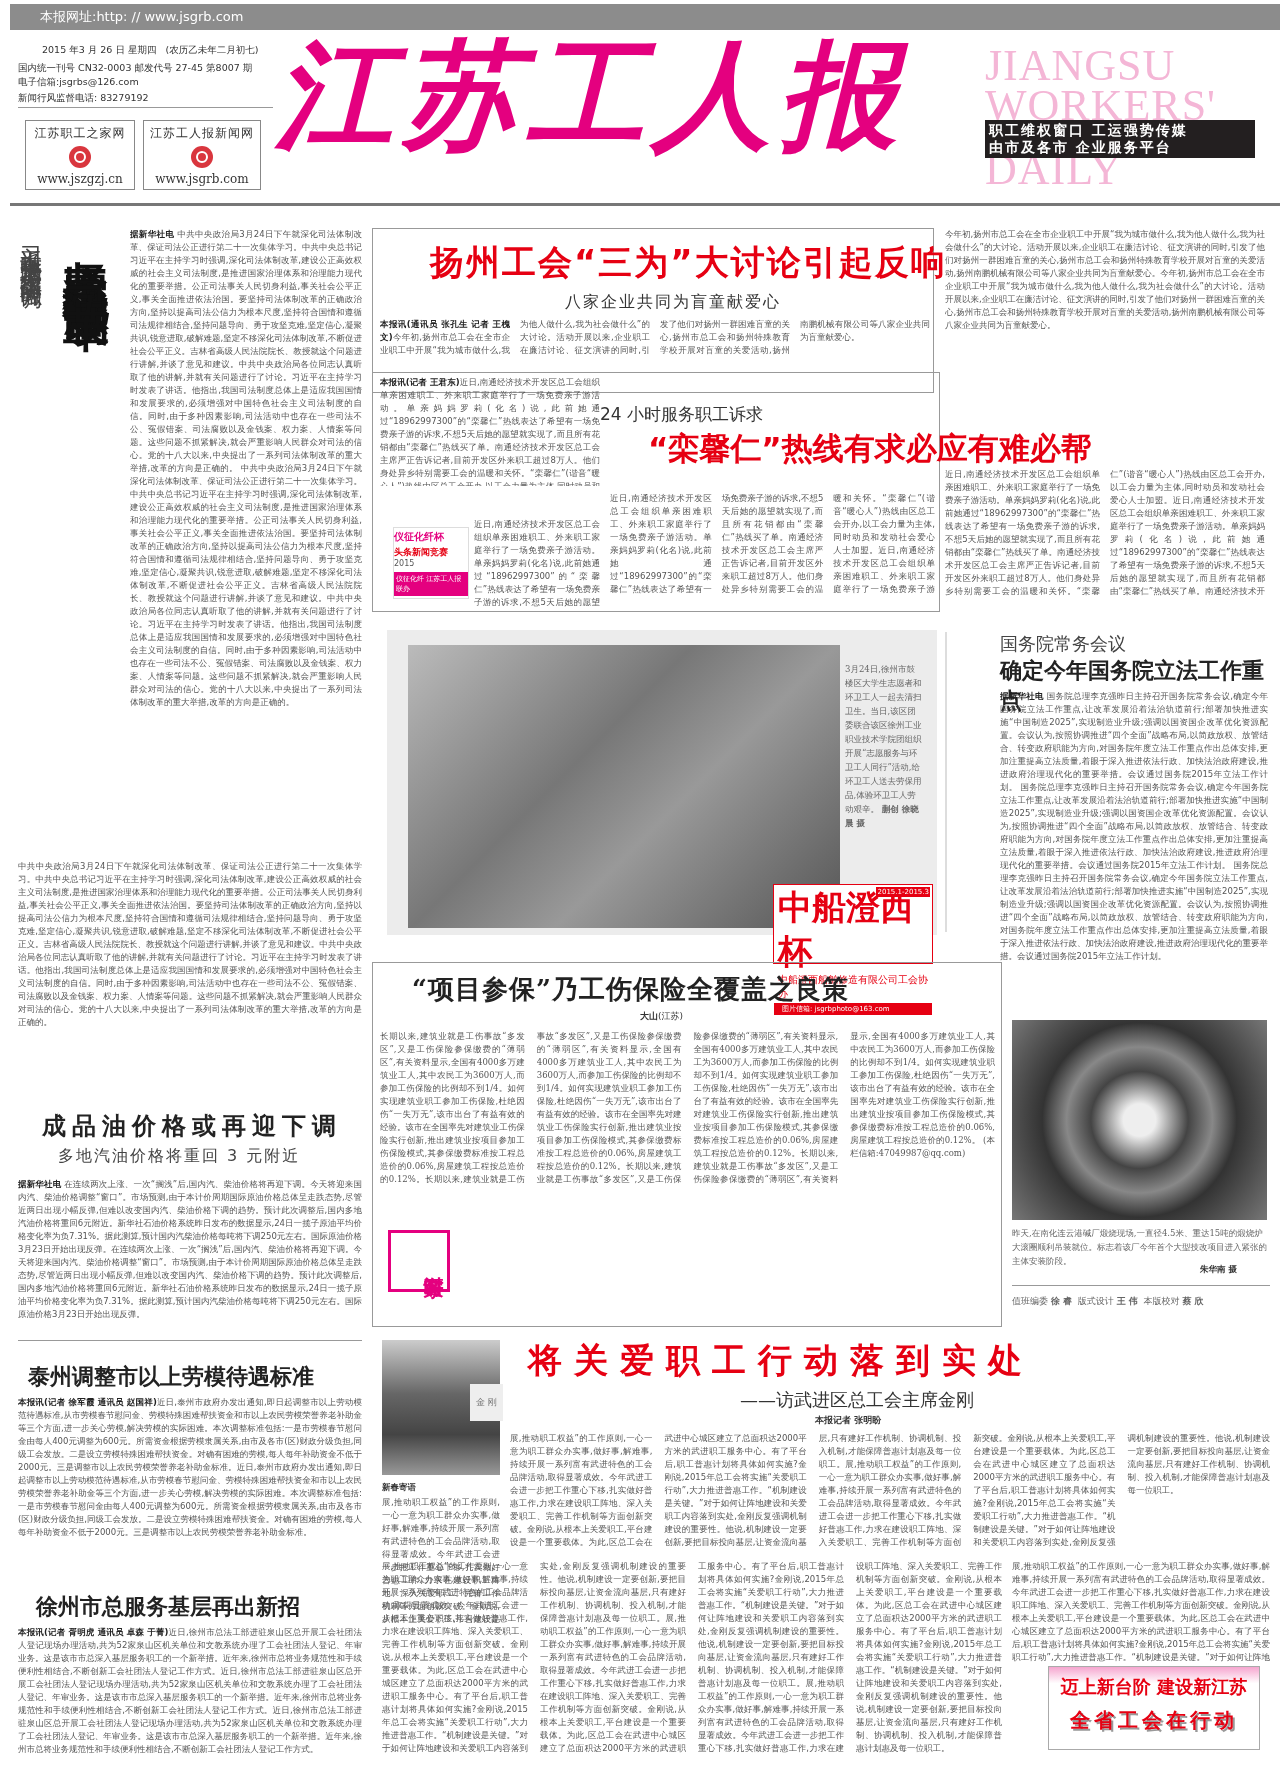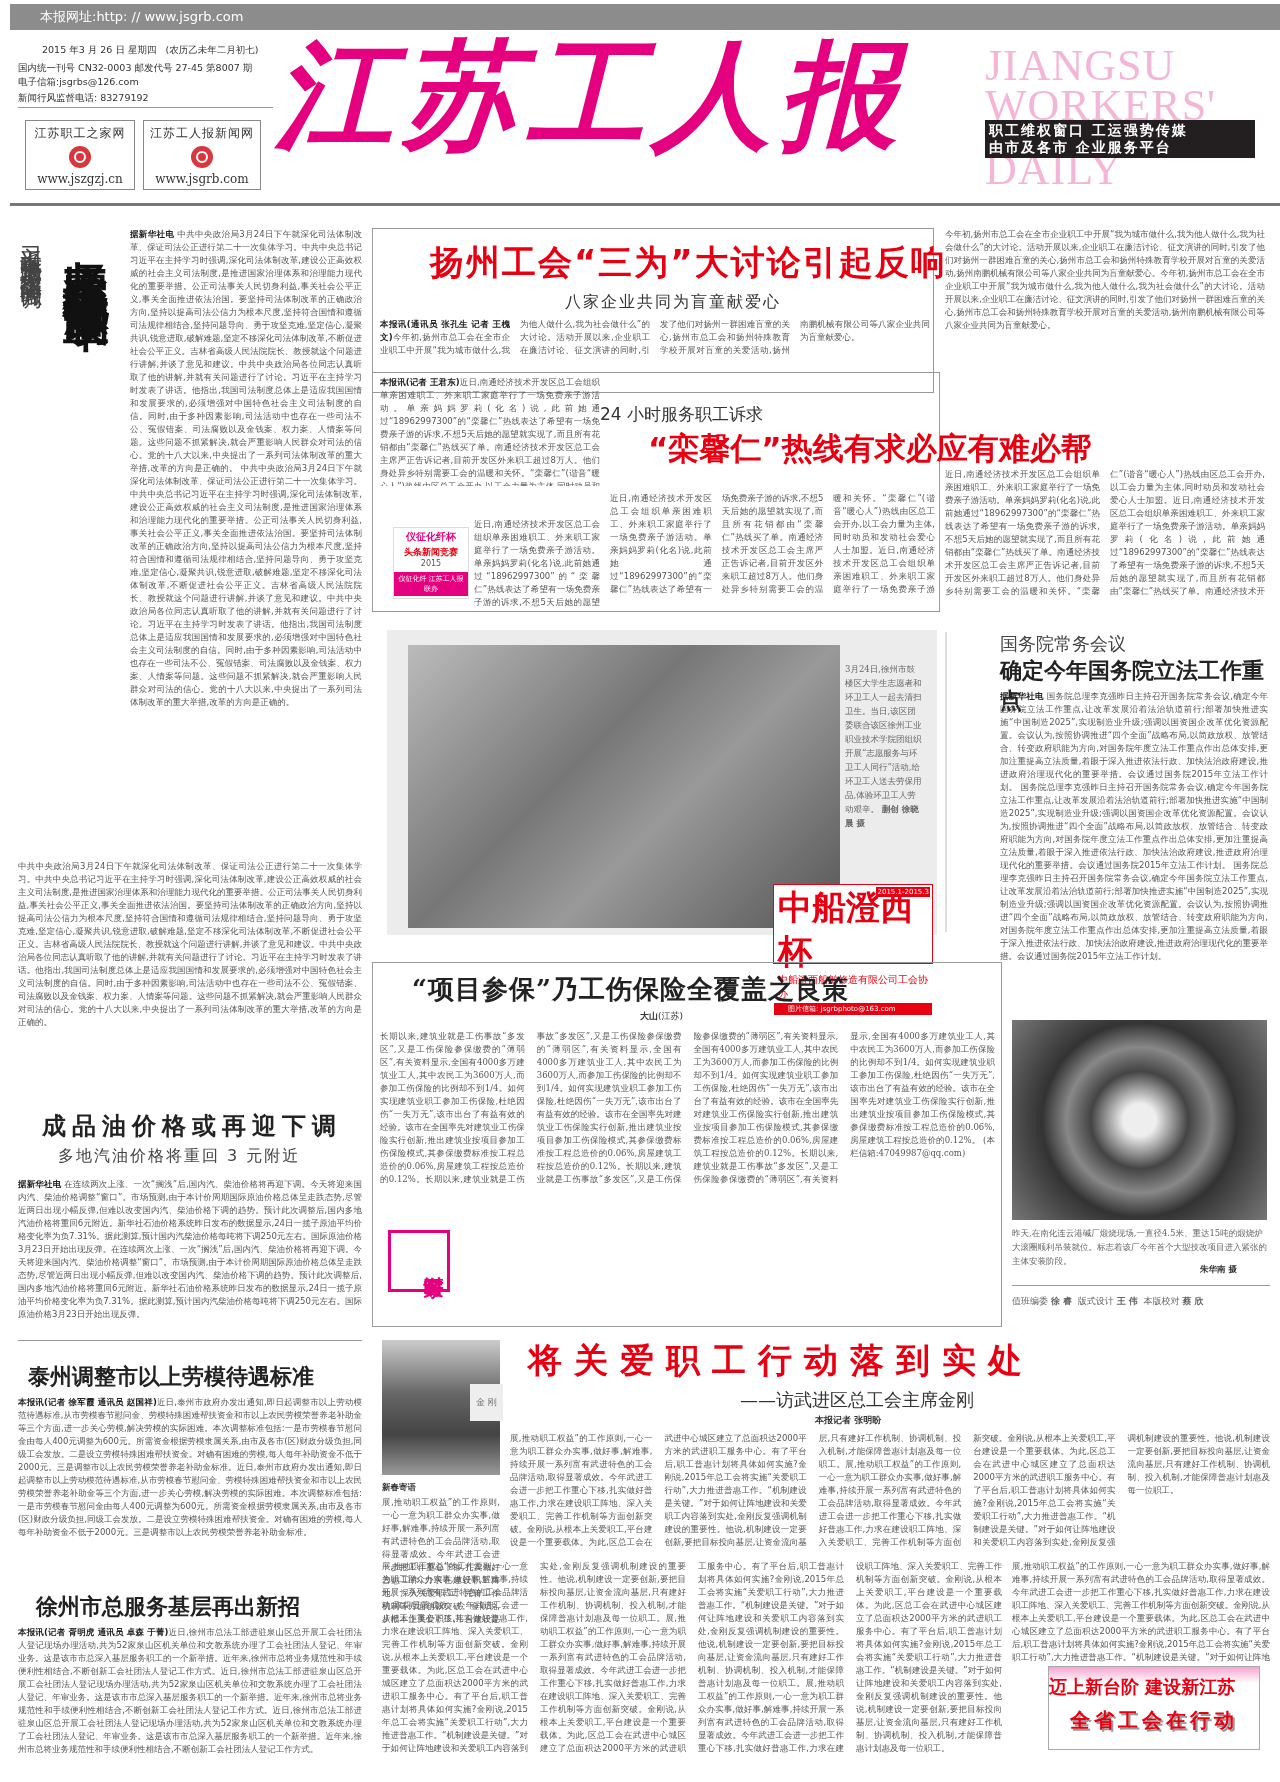--- a/index.html
+++ b/index.html
@@ -67,38 +67,38 @@
 <div class="abs boxed" style="left:372px;top:228px;width:562px;height:165px"></div>
 <div class="abs redhead" style="left:430px;top:240px;font-size:34px;letter-spacing:2px">扬州工会“三为”大讨论引起反响</div>
 <div class="abs" style="left:565px;top:292px;font-size:16px;color:#333;letter-spacing:2px">八家企业共同为盲童献爱心</div>
 <div class="abs txt" style="left:380px;top:318px;width:550px;height:72px;column-count:4;column-gap:10px"><b>本报讯(通讯员 张孔生 记者 王槐文)</b><span>今年初,扬州市总工会在全市企业职工中开展“我为城市做什么,我为他人做什么,我为社会做什么”的大讨论。活动开展以来,企业职工在廉洁讨论、征文演讲的同时,引发了他们对扬州一群困难盲童的关心,扬州市总工会和扬州特殊教育学校开展对盲童的关爱活动,扬州南鹏机械有限公司等八家企业共同为盲童献爱心。</span></div>
 <div class="abs txt" style="left:945px;top:228px;width:320px;height:165px"><span>今年初,扬州市总工会在全市企业职工中开展“我为城市做什么,我为他人做什么,我为社会做什么”的大讨论。活动开展以来,企业职工在廉洁讨论、征文演讲的同时,引发了他们对扬州一群困难盲童的关心,扬州市总工会和扬州特殊教育学校开展对盲童的关爱活动,扬州南鹏机械有限公司等八家企业共同为盲童献爱心。</span><span>今年初,扬州市总工会在全市企业职工中开展“我为城市做什么,我为他人做什么,我为社会做什么”的大讨论。活动开展以来,企业职工在廉洁讨论、征文演讲的同时,引发了他们对扬州一群困难盲童的关心,扬州市总工会和扬州特殊教育学校开展对盲童的关爱活动,扬州南鹏机械有限公司等八家企业共同为盲童献爱心。</span></div>
 
 <div class="abs boxed" style="left:372px;top:372px;width:568px;height:240px"></div>
 <div class="abs txt" style="left:380px;top:376px;width:220px;height:110px"><b>本报讯(记者 王君东)</b><span>近日,南通经济技术开发区总工会组织单亲困难职工、外来职工家庭举行了一场免费亲子游活动。单亲妈妈罗莉(化名)说,此前她通过“18962997300”的“栾馨仁”热线表达了希望有一场免费亲子游的诉求,不想5天后她的愿望就实现了,而且所有花销都由“栾馨仁”热线买了单。南通经济技术开发区总工会主席严正告诉记者,目前开发区外来职工超过8万人。他们身处异乡特别需要工会的温暖和关怀。“栾馨仁”(谐音“暖心人”)热线由区总工会开办,以工会力量为主体,同时动员和发动社会爱心人士加盟。</span></div>
 <div class="abs" style="left:600px;top:403px;font-size:17px;color:#333">24 小时服务职工诉求</div>
 <div class="abs redhead" style="left:648px;top:428px;font-size:31px">“栾馨仁”热线有求必应有难必帮</div>
-<div class="abs" style="left:393px;top:527px;width:76px;height:72px;border:1px solid #ddd;text-align:center">
+<div class="abs" style="left:393px;top:527px;width:76px;height:72px;border:1px solid #ddd;">
   <div style="color:#e4007f;font-weight:bold;font-size:10px;margin-top:2px">仪征化纤杯</div>
   <div style="color:#e60012;font-weight:bold;font-size:9px;margin-top:2px">头条新闻竞赛</div>
   <div style="font-size:8px;color:#555">2015</div>
   <div style="background:#e4007f;color:#fff;font-size:7px;margin-top:4px;padding:2px">仪征化纤 江苏工人报 联办</div>
 </div>
 <div class="abs txt" style="left:474px;top:518px;width:126px;height:90px"><span>近日,南通经济技术开发区总工会组织单亲困难职工、外来职工家庭举行了一场免费亲子游活动。单亲妈妈罗莉(化名)说,此前她通过“18962997300”的“栾馨仁”热线表达了希望有一场免费亲子游的诉求,不想5天后她的愿望就实现了,而且所有花销都由“栾馨仁”热线买了单。南通经济技术开发区总工会主席严正告诉记者,目前开发区外来职工超过8万人。他们身处异乡特别需要工会的温暖和关怀。“栾馨仁”(谐音“暖心人”)热线由区总工会开办,以工会力量为主体,同时动员和发动社会爱心人士加盟。</span></div>
 <div class="abs txt" style="left:610px;top:492px;width:325px;height:115px;column-count:3;column-gap:10px"><span>近日,南通经济技术开发区总工会组织单亲困难职工、外来职工家庭举行了一场免费亲子游活动。单亲妈妈罗莉(化名)说,此前她通过“18962997300”的“栾馨仁”热线表达了希望有一场免费亲子游的诉求,不想5天后她的愿望就实现了,而且所有花销都由“栾馨仁”热线买了单。南通经济技术开发区总工会主席严正告诉记者,目前开发区外来职工超过8万人。他们身处异乡特别需要工会的温暖和关怀。“栾馨仁”(谐音“暖心人”)热线由区总工会开办,以工会力量为主体,同时动员和发动社会爱心人士加盟。</span><span>近日,南通经济技术开发区总工会组织单亲困难职工、外来职工家庭举行了一场免费亲子游活动。单亲妈妈罗莉(化名)说,此前她通过“18962997300”的“栾馨仁”热线表达了希望有一场免费亲子游的诉求,不想5天后她的愿望就实现了,而且所有花销都由“栾馨仁”热线买了单。南通经济技术开发区总工会主席严正告诉记者,目前开发区外来职工超过8万人。他们身处异乡特别需要工会的温暖和关怀。“栾馨仁”(谐音“暖心人”)热线由区总工会开办,以工会力量为主体,同时动员和发动社会爱心人士加盟。</span></div>
 <div class="abs txt" style="left:945px;top:468px;width:320px;height:140px;column-count:2;column-gap:10px"><span>近日,南通经济技术开发区总工会组织单亲困难职工、外来职工家庭举行了一场免费亲子游活动。单亲妈妈罗莉(化名)说,此前她通过“18962997300”的“栾馨仁”热线表达了希望有一场免费亲子游的诉求,不想5天后她的愿望就实现了,而且所有花销都由“栾馨仁”热线买了单。南通经济技术开发区总工会主席严正告诉记者,目前开发区外来职工超过8万人。他们身处异乡特别需要工会的温暖和关怀。“栾馨仁”(谐音“暖心人”)热线由区总工会开办,以工会力量为主体,同时动员和发动社会爱心人士加盟。</span><span>近日,南通经济技术开发区总工会组织单亲困难职工、外来职工家庭举行了一场免费亲子游活动。单亲妈妈罗莉(化名)说,此前她通过“18962997300”的“栾馨仁”热线表达了希望有一场免费亲子游的诉求,不想5天后她的愿望就实现了,而且所有花销都由“栾馨仁”热线买了单。南通经济技术开发区总工会主席严正告诉记者,目前开发区外来职工超过8万人。他们身处异乡特别需要工会的温暖和关怀。“栾馨仁”(谐音“暖心人”)热线由区总工会开办,以工会力量为主体,同时动员和发动社会爱心人士加盟。</span></div>
 
 <div class="abs gray" style="left:387px;top:630px;width:550px;height:305px"></div>
 <div class="abs photo" style="left:408px;top:645px;width:432px;height:283px"></div>
 <div class="abs caption" style="left:845px;top:662px;width:78px;height:150px"><span>3月24日,徐州市鼓楼区大学生志愿者和环卫工人一起去清扫卫生。当日,该区团委联合该区徐州工业职业技术学院团组织开展“志愿服务与环卫工人同行”活动,给环卫工人送去劳保用品,体验环卫工人劳动艰辛。</span> <b>蒯创 徐晓晨 摄</b></div>
 <div class="abs" style="left:773px;top:884px;width:160px;height:80px;background:#fff;border:1px solid #e60012">
   <div style="color:#e60012;font-weight:bold;font-size:34px;line-height:44px;padding-left:4px">中船澄西杯</div>
   <div style="position:absolute;right:2px;top:2px;background:#e60012;color:#fff;font-size:7px;padding:1px">2015.1-2015.3</div>
   <div style="color:#e60012;font-size:10px;padding-left:4px">中船澄西船舶修造有限公司工会协办</div>
-  <div style="background:#e60012;color:#fff;font-size:7px;padding:1px 14px;margin-top:2px">图片信箱: jsgrbphoto@163.com</div>
+  <div style="background:#e60012;color:#fff;font-size:7px;padding:1px 8px;margin-top:2px">图片信箱: jsgrbphoto@163.com</div>
 </div>
 
 <div class="abs" style="left:945px;top:632px;width:2px;height:300px;background:#ddd"></div>
 <div class="abs" style="left:1000px;top:632px;font-size:18px;color:#444">国务院常务会议</div>
 <div class="abs blackserif" style="left:1000px;top:656px;font-size:22px">确定今年国务院立法工作重点</div>
 <div class="abs txt" style="left:1000px;top:690px;width:268px;height:330px"><b>据新华社电</b> <span>国务院总理李克强昨日主持召开国务院常务会议,确定今年国务院立法工作重点,让改革发展沿着法治轨道前行;部署加快推进实施“中国制造2025”,实现制造业升级;强调以国资国企改革优化资源配置。会议认为,按照协调推进“四个全面”战略布局,以简政放权、放管结合、转变政府职能为方向,对国务院年度立法工作重点作出总体安排,更加注重提高立法质量,着眼于深入推进依法行政、加快法治政府建设,推进政府治理现代化的重要举措。会议通过国务院2015年立法工作计划。</span> <span>国务院总理李克强昨日主持召开国务院常务会议,确定今年国务院立法工作重点,让改革发展沿着法治轨道前行;部署加快推进实施“中国制造2025”,实现制造业升级;强调以国资国企改革优化资源配置。会议认为,按照协调推进“四个全面”战略布局,以简政放权、放管结合、转变政府职能为方向,对国务院年度立法工作重点作出总体安排,更加注重提高立法质量,着眼于深入推进依法行政、加快法治政府建设,推进政府治理现代化的重要举措。会议通过国务院2015年立法工作计划。</span> <span>国务院总理李克强昨日主持召开国务院常务会议,确定今年国务院立法工作重点,让改革发展沿着法治轨道前行;部署加快推进实施“中国制造2025”,实现制造业升级;强调以国资国企改革优化资源配置。会议认为,按照协调推进“四个全面”战略布局,以简政放权、放管结合、转变政府职能为方向,对国务院年度立法工作重点作出总体安排,更加注重提高立法质量,着眼于深入推进依法行政、加快法治政府建设,推进政府治理现代化的重要举措。会议通过国务院2015年立法工作计划。</span></div>
 
 <div class="abs boxed" style="left:372px;top:962px;width:630px;height:365px"></div>
 <div class="abs blackserif" style="left:412px;top:972px;font-size:26px;letter-spacing:1px">“项目参保”乃工伤保险全覆盖之良策</div>
 <div class="abs" style="left:640px;top:1010px;font-size:9px;color:#333"><b>大山</b><span>(江苏)</span></div>
@@ -127,15 +127,15 @@
 <div class="abs caption" style="left:382px;top:1480px;font-weight:bold;color:#333">新春寄语</div>
 <div class="abs txt" style="left:382px;top:1496px;width:118px;height:128px"><span>展,推动职工权益”的工作原则,一心一意为职工群众办实事,做好事,解难事,持续开展一系列富有武进特色的工会品牌活动,取得显著成效。今年武进工会进一步把工作重心下移,扎实做好普惠工作,力求在建设职工阵地、深入关爱职工、完善工作机制等方面创新突破。金刚说,从根本上关爱职工,平台建设是一个重要载体。为此,区总工会在武进中心城区建立了总面积达2000平方米的武进职工服务中心。有了平台后,职工普惠计划将具体如何实施?金刚说,2015年总工会将实施“关爱职工行动”,大力推进普惠工作。“机制建设是关键。”对于如何让阵地建设和关爱职工内容落到实处,金刚反复强调机制建设的重要性。他说,机制建设一定要创新,要把目标投向基层,让资金流向基层,只有建好工作机制、协调机制、投入机制,才能保障普惠计划惠及每一位职工。</span></div>
 <div class="abs redhead" style="left:528px;top:1338px;font-size:34px;letter-spacing:12px;font-family:'DejaVu Serif',serif">将关爱职工行动落到实处</div>
 <div class="abs" style="left:740px;top:1388px;font-size:18px;color:#333">——访武进区总工会主席金刚</div>
 <div class="abs" style="left:815px;top:1414px;font-size:9px;color:#333;font-weight:bold">本报记者 张明盼</div>
 <div class="abs txt" style="left:510px;top:1432px;width:760px;height:125px;column-count:5;column-gap:12px"><span>展,推动职工权益”的工作原则,一心一意为职工群众办实事,做好事,解难事,持续开展一系列富有武进特色的工会品牌活动,取得显著成效。今年武进工会进一步把工作重心下移,扎实做好普惠工作,力求在建设职工阵地、深入关爱职工、完善工作机制等方面创新突破。金刚说,从根本上关爱职工,平台建设是一个重要载体。为此,区总工会在武进中心城区建立了总面积达2000平方米的武进职工服务中心。有了平台后,职工普惠计划将具体如何实施?金刚说,2015年总工会将实施“关爱职工行动”,大力推进普惠工作。“机制建设是关键。”对于如何让阵地建设和关爱职工内容落到实处,金刚反复强调机制建设的重要性。他说,机制建设一定要创新,要把目标投向基层,让资金流向基层,只有建好工作机制、协调机制、投入机制,才能保障普惠计划惠及每一位职工。</span><span>展,推动职工权益”的工作原则,一心一意为职工群众办实事,做好事,解难事,持续开展一系列富有武进特色的工会品牌活动,取得显著成效。今年武进工会进一步把工作重心下移,扎实做好普惠工作,力求在建设职工阵地、深入关爱职工、完善工作机制等方面创新突破。金刚说,从根本上关爱职工,平台建设是一个重要载体。为此,区总工会在武进中心城区建立了总面积达2000平方米的武进职工服务中心。有了平台后,职工普惠计划将具体如何实施?金刚说,2015年总工会将实施“关爱职工行动”,大力推进普惠工作。“机制建设是关键。”对于如何让阵地建设和关爱职工内容落到实处,金刚反复强调机制建设的重要性。他说,机制建设一定要创新,要把目标投向基层,让资金流向基层,只有建好工作机制、协调机制、投入机制,才能保障普惠计划惠及每一位职工。</span></div>
 <div class="abs txt" style="left:382px;top:1560px;width:620px;height:215px;column-count:4;column-gap:12px"><span>展,推动职工权益”的工作原则,一心一意为职工群众办实事,做好事,解难事,持续开展一系列富有武进特色的工会品牌活动,取得显著成效。今年武进工会进一步把工作重心下移,扎实做好普惠工作,力求在建设职工阵地、深入关爱职工、完善工作机制等方面创新突破。金刚说,从根本上关爱职工,平台建设是一个重要载体。为此,区总工会在武进中心城区建立了总面积达2000平方米的武进职工服务中心。有了平台后,职工普惠计划将具体如何实施?金刚说,2015年总工会将实施“关爱职工行动”,大力推进普惠工作。“机制建设是关键。”对于如何让阵地建设和关爱职工内容落到实处,金刚反复强调机制建设的重要性。他说,机制建设一定要创新,要把目标投向基层,让资金流向基层,只有建好工作机制、协调机制、投入机制,才能保障普惠计划惠及每一位职工。</span><span>展,推动职工权益”的工作原则,一心一意为职工群众办实事,做好事,解难事,持续开展一系列富有武进特色的工会品牌活动,取得显著成效。今年武进工会进一步把工作重心下移,扎实做好普惠工作,力求在建设职工阵地、深入关爱职工、完善工作机制等方面创新突破。金刚说,从根本上关爱职工,平台建设是一个重要载体。为此,区总工会在武进中心城区建立了总面积达2000平方米的武进职工服务中心。有了平台后,职工普惠计划将具体如何实施?金刚说,2015年总工会将实施“关爱职工行动”,大力推进普惠工作。“机制建设是关键。”对于如何让阵地建设和关爱职工内容落到实处,金刚反复强调机制建设的重要性。他说,机制建设一定要创新,要把目标投向基层,让资金流向基层,只有建好工作机制、协调机制、投入机制,才能保障普惠计划惠及每一位职工。</span><span>展,推动职工权益”的工作原则,一心一意为职工群众办实事,做好事,解难事,持续开展一系列富有武进特色的工会品牌活动,取得显著成效。今年武进工会进一步把工作重心下移,扎实做好普惠工作,力求在建设职工阵地、深入关爱职工、完善工作机制等方面创新突破。金刚说,从根本上关爱职工,平台建设是一个重要载体。为此,区总工会在武进中心城区建立了总面积达2000平方米的武进职工服务中心。有了平台后,职工普惠计划将具体如何实施?金刚说,2015年总工会将实施“关爱职工行动”,大力推进普惠工作。“机制建设是关键。”对于如何让阵地建设和关爱职工内容落到实处,金刚反复强调机制建设的重要性。他说,机制建设一定要创新,要把目标投向基层,让资金流向基层,只有建好工作机制、协调机制、投入机制,才能保障普惠计划惠及每一位职工。</span></div>
 <div class="abs txt" style="left:1012px;top:1560px;width:258px;height:102px"><span>展,推动职工权益”的工作原则,一心一意为职工群众办实事,做好事,解难事,持续开展一系列富有武进特色的工会品牌活动,取得显著成效。今年武进工会进一步把工作重心下移,扎实做好普惠工作,力求在建设职工阵地、深入关爱职工、完善工作机制等方面创新突破。金刚说,从根本上关爱职工,平台建设是一个重要载体。为此,区总工会在武进中心城区建立了总面积达2000平方米的武进职工服务中心。有了平台后,职工普惠计划将具体如何实施?金刚说,2015年总工会将实施“关爱职工行动”,大力推进普惠工作。“机制建设是关键。”对于如何让阵地建设和关爱职工内容落到实处,金刚反复强调机制建设的重要性。他说,机制建设一定要创新,要把目标投向基层,让资金流向基层,只有建好工作机制、协调机制、投入机制,才能保障普惠计划惠及每一位职工。</span></div>
 
 <div class="abs" style="left:1048px;top:1666px;width:212px;height:84px;border:1px solid #aaa;background:linear-gradient(180deg,#f6a5cf 0,#fff 20%)">
-  <div class="redhead" style="font-size:18px;margin-top:8px">迈上新台阶  建设新江苏</div>
+  <div class="redhead" style="text-align:center;font-size:18px;margin-top:8px">迈上新台阶  建设新江苏</div>
   <div class="redhead" style="text-align:center;font-size:20px;margin-top:8px;letter-spacing:4px;text-shadow:2px 2px 0 #999;font-family:'DejaVu Serif',serif">全省工会在行动</div>
 </div>
 
 </body></html>

